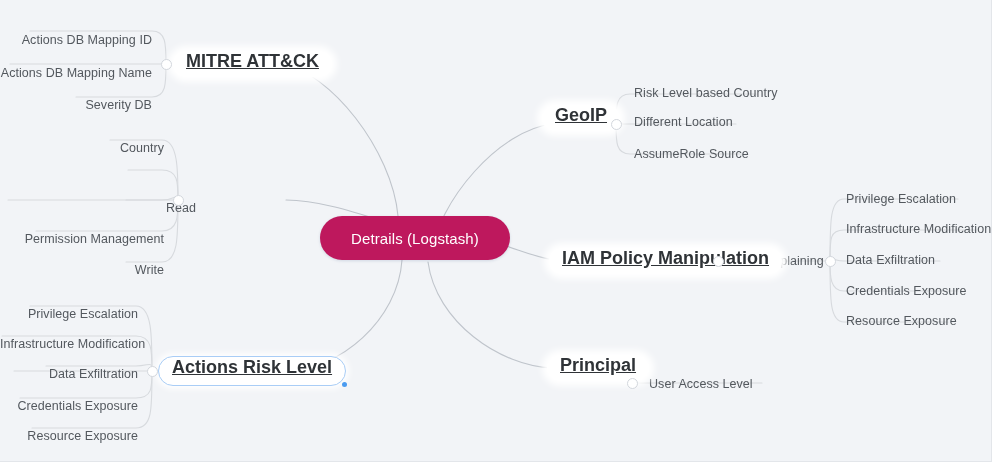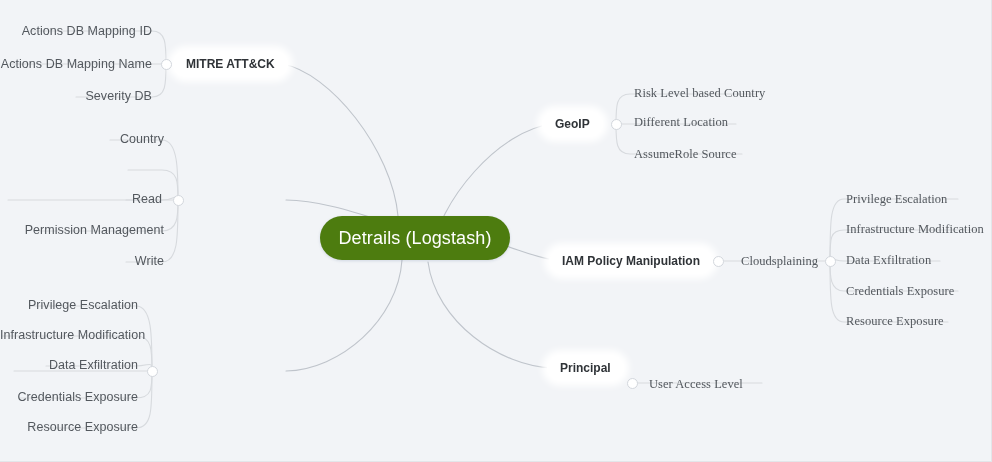--- a/index.html
+++ b/index.html
@@ -26,45 +26,45 @@
     height: 462px;
     pointer-events: none;
   }
 
   
   .root-node {
     position: absolute;
     display: flex;
     align-items: center;
     justify-content: center;
-    background: #4d7c0f;
+    background: #be185d;
     color: #ffffff;
     border-radius: 22px;
-    font-size: 18px;
+    font-size: 15px;
     letter-spacing: .1px;
     box-shadow: 0 1px 3px rgba(60,90,140,.18);
     z-index: 6;
     white-space: nowrap;
   }
 
   
   .branch {
     position: absolute;
     display: flex;
-    align-items: center;
     height: 26px;
     padding: 0 13px;
-    font-size: 12px;
+    font-size: 18px;
     font-weight: bold;
     color: #2f3337;
     background: #ffffff;
     border-radius: 13px;
     box-shadow: 0 0 7px 5px #ffffff;
     white-space: nowrap;
     z-index: 5;
+    text-decoration: underline;
   }
   .branch.selected {
     border: 1px solid #a9cdf6;
     background: #ffffff;
     box-shadow: 0 0 6px 3px rgba(255,255,255,.95);
     height: 28px;
     border-radius: 15px;
   }
   .branch.selected::after {
     content: "";
@@ -79,22 +79,22 @@
 
   
   .leaf {
     position: absolute;
     font-size: 12.5px;
     color: #53585e;
     white-space: nowrap;
     z-index: 4;
     letter-spacing: .05px;
   }
-  .leaf.right  { text-align: left; font-family: Liberation Serif, serif; }
-  .leaf.left   { text-align: right; }
+  .leaf.right  { text-align: left; }
+  .leaf.left   { text-align: right; margin-top: 9px; }
 
   
   .dot {
     position: absolute;
     width: 11px;
     height: 11px;
     border-radius: 50%;
     background: #ffffff;
     border: 1px solid #d3d7dd;
     box-sizing: border-box;
@@ -176,47 +176,50 @@
   <div class="leaf left" style="left:0px; top:89px; width:152px;">
     <span>Severity DB</span>
   </div>
   <div class="leaf left" style="left:0px; top:57px; width:152px;">
     <span>Actions DB Mapping Name</span>
   </div>
 
   <div class="leaf left" style="left:0px; top:132px; width:164px;">
     <span>Country</span>
   </div>
-  <div class="leaf left" style="left:0px; top:192px; width:162px;">
+  <div class="leaf left" style="left:0px; top:192px; width:196px;">
     <span>Read</span>
   </div>
   <div class="leaf left" style="left:0px; top:254px; width:164px;">
     <span>Write</span>
   </div>
   <div class="leaf left" style="left:0px; top:223px; width:164px;">
     <span>Permission Management</span>
   </div>
 
+  <div class="branch selected" style="left:158px; top:356px;">
+    <span>Actions Risk Level</span>
+  </div>
   <div class="leaf left" style="left:0px; top:298px; width:138px;">
     <span>Privilege Escalation</span>
   </div>
   <div class="leaf left" style="left:0px; top:328px; width:138px;">
     <span>Infrastructure Modification</span>
   </div>
   <div class="leaf left" style="left:0px; top:358px; width:138px;">
     <span>Data Exfiltration</span>
   </div>
   <div class="leaf left" style="left:0px; top:390px; width:138px;">
     <span>Credentials Exposure</span>
   </div>
   <div class="leaf left" style="left:0px; top:420px; width:138px;">
     <span>Resource Exposure</span>
   </div>
 
-  <div class="branch" style="left:542px; top:111px;">
+  <div class="branch" style="left:542px; top:105px;">
     <span>GeoIP</span>
   </div>
   <div class="leaf right" style="left:634px; top:86px;">
     <span>Risk Level based Country</span>
   </div>
   <div class="leaf right" style="left:634px; top:115px;">
     <span>Different Location</span>
   </div>
   <div class="leaf right" style="left:634px; top:147px;">
     <span>AssumeRole Source</span>

